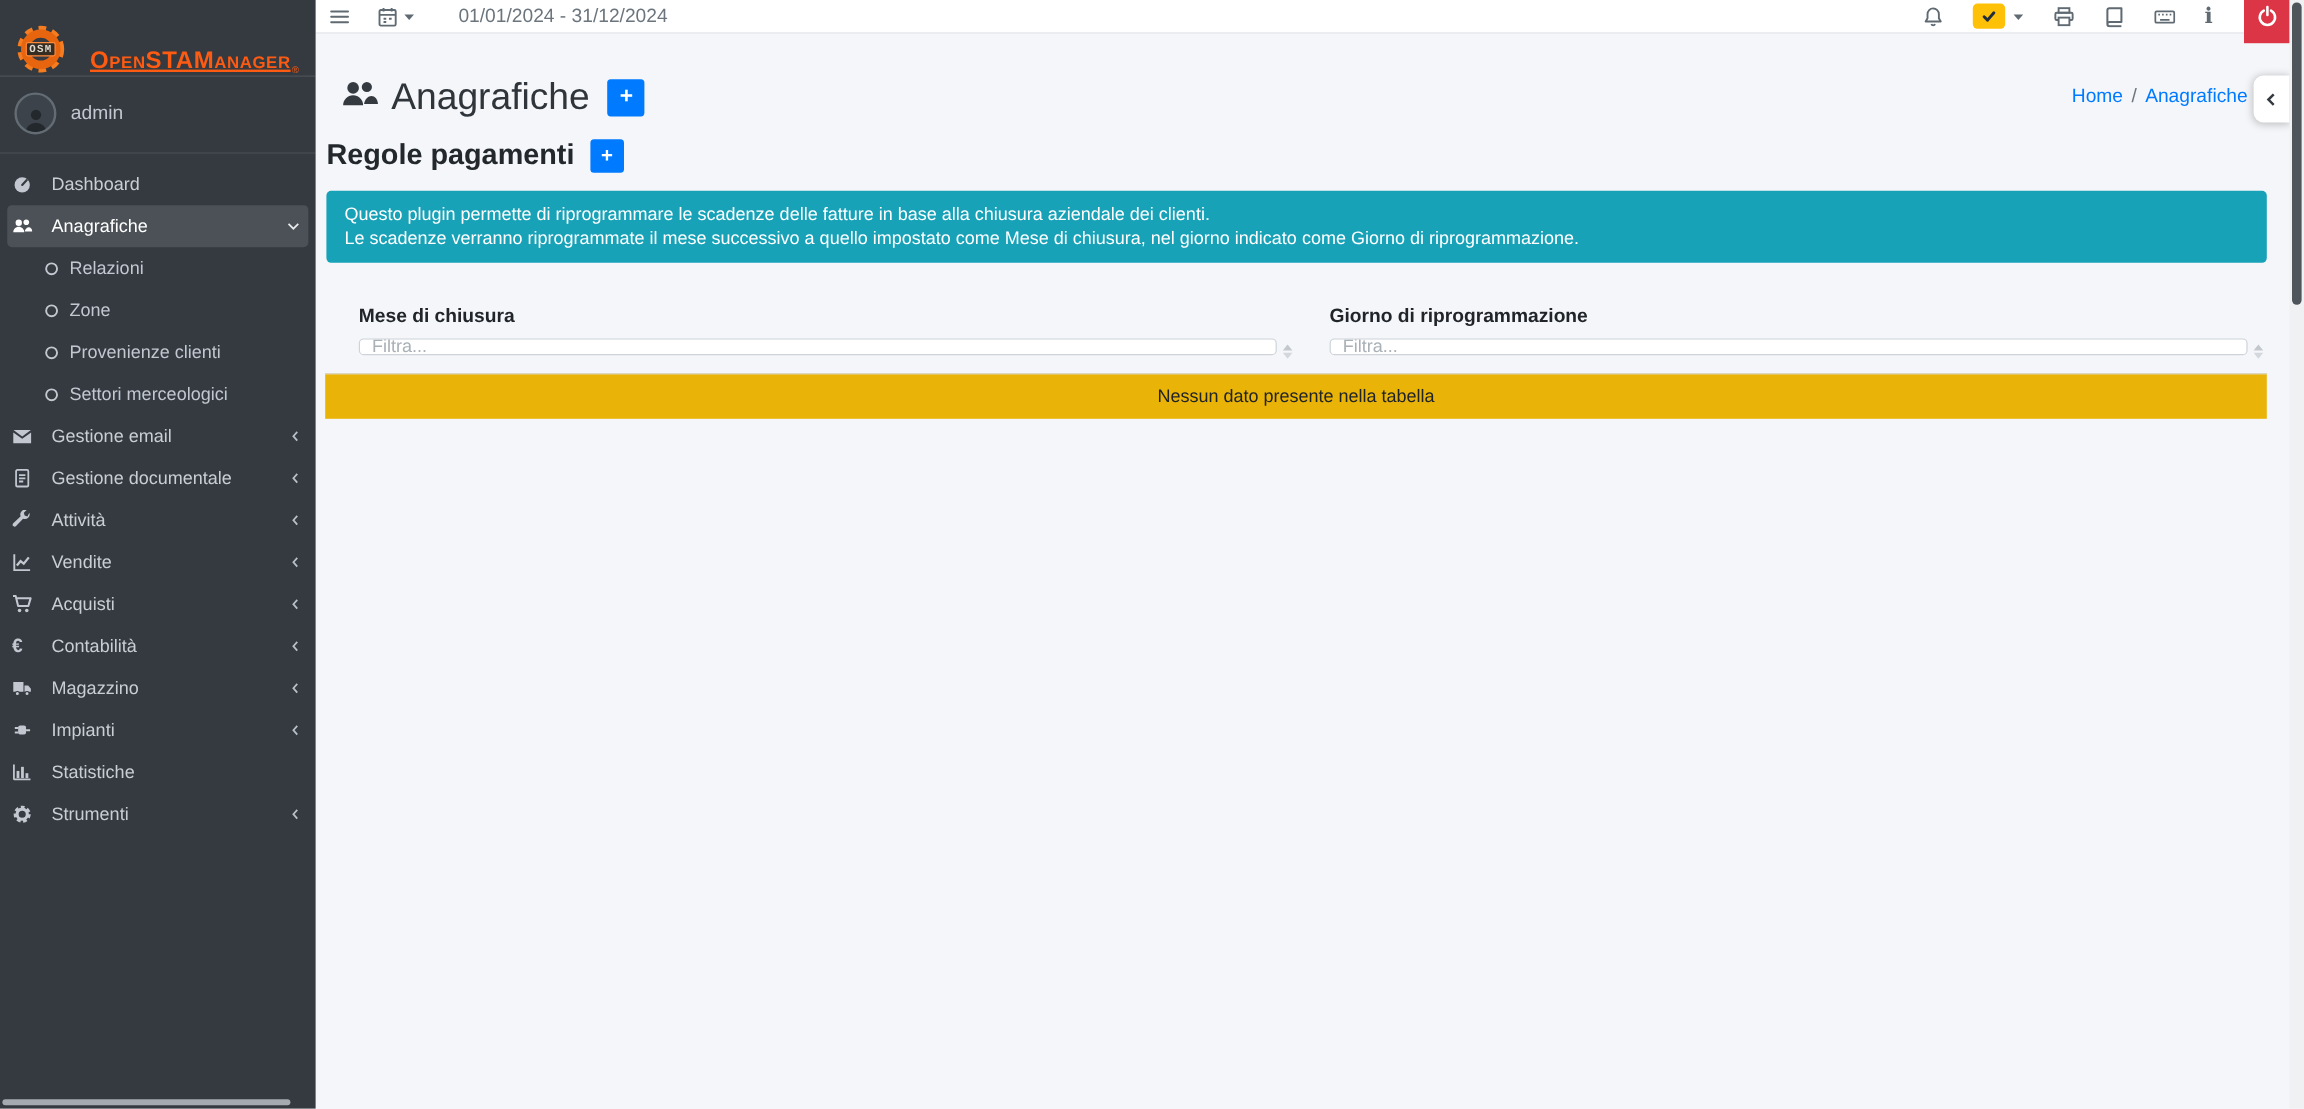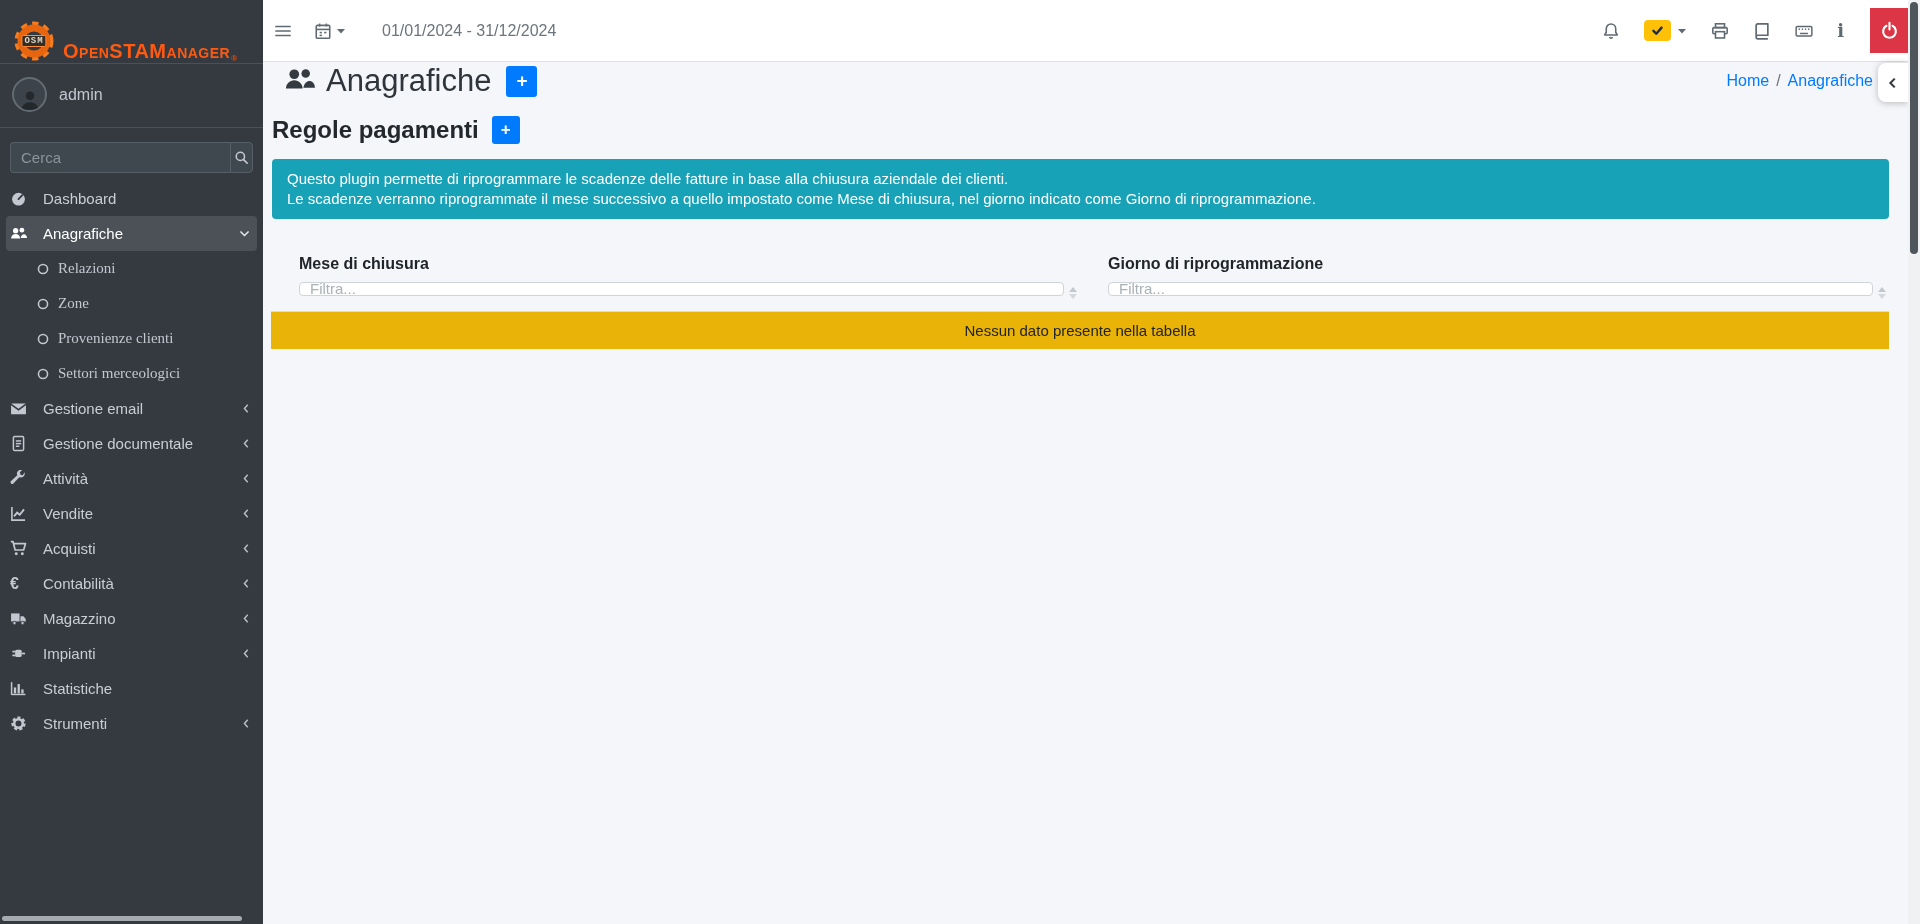--- a/index.html
+++ b/index.html
@@ -5,21 +5,21 @@
   * { box-sizing: border-box; margin: 0; padding: 0; }
   html,body { width:1920px; height:924px; overflow:hidden; }
   body { font-family:"Liberation Sans", sans-serif; background:#f4f6f9; position:relative; }
 
   
   .sidebar { position:absolute; left:0; top:0; width:263px; height:924px; background:#343a40; z-index:30; }
   .brand { height:64px; display:flex; align-items:flex-end; padding:0 12px; border-bottom:1px solid rgba(255,255,255,.12); cursor:pointer; }
   .brand-gear { position:relative; width:44px; height:44px; flex:0 0 44px; }
   .brand-gear svg { width:44px; height:44px; }
   .brand-osm { position:absolute; left:50%; top:50%; transform:translate(-50%,-50%); background:#352d22; border:1px solid #ff8a3c; color:#ded8cf; font:bold 9px "Liberation Mono", monospace; letter-spacing:1px; padding:0 2px; border-radius:2px; }
-  .brand-text { margin-left:7px; font-variant:small-caps; font-weight:bold; font-size:20px; letter-spacing:.5px; color:#fd5a12; white-space:nowrap; }
+  .brand-text { margin-left:19px; font-variant:small-caps; font-weight:bold; font-size:20px; letter-spacing:.5px; color:#fd5a12; white-space:nowrap;text-decoration:underline; }
   .brand-reg { color:#fd5a12; font-size:8px; vertical-align:top; margin-left:1px; }
 
   .user-panel { display:flex; align-items:center; padding:13px 12px 15px; border-bottom:1px solid rgba(255,255,255,.12); }
   .avatar { width:35px; height:35px; border-radius:50%; background:#3c434a; border:2px solid #636b73; display:flex; align-items:flex-end; justify-content:center; overflow:hidden; }
   .avatar svg { width:22px; height:22px; fill:#23282d; }
   .username { margin-left:12px; color:#c2c7d0; font-size:16px; cursor:pointer; }
 
   .sidebar-search { display:flex; margin:14px 10px 0; }
   .sidebar-search input { flex:1; height:31px; background:#3f474f; border:1px solid #565f68; border-right:none; border-radius:4px 0 0 4px; color:#c2c7d0; font-size:15px; padding:0 10px; outline:none; }
   .sidebar-search input::placeholder { color:#8b949c; }
@@ -33,26 +33,26 @@
   .nav-ico .stroke { fill:none; stroke:#c2c7d0; }
   .nav-label { margin-left:8px; white-space:nowrap; }
   .nav-caret { margin-left:auto; display:flex; }
   .nav-caret svg { width:13px; height:13px; fill:none; stroke:#b8bfc6; stroke-width:1.8; }
   .nav-item.active { background:#4b5157; border-radius:4px; margin:0 6px; padding:0 6px 0 4px; color:#fff; }
   .nav-item.active .nav-ico svg { fill:#fff; }
   .nav-item.active .nav-caret svg { stroke:#e8eaec; }
   .sub-item { height:35px; display:flex; align-items:center; padding-left:10px; color:#c2c7d0; font-size:15px; cursor:pointer; }
   .sub-ico { margin-left:26px; width:14px; display:flex; }
   .sub-ico svg { width:14px; height:14px; fill:none; stroke:#c2c7d0; stroke-width:1.8; }
-  .sub-label { margin-left:8px;font-family:Liberation Serif, serif; }
+  .sub-label { margin-left:8px; }
   .euro-glyph { font-size:16px; color:#c2c7d0; font-weight:bold; line-height:1; }
   .sidebar-hscroll { position:absolute; left:2px; bottom:3px; width:240px; height:5px; border-radius:3px; background:#b9bec3; opacity:.85; cursor:pointer; }
 
   
-  .topbar { position:absolute; left:263px; top:0; right:12px; height:62px; background:#ffffff; border-bottom:1px solid #dee2e6; display:flex; z-index:20; }
+  .topbar { position:absolute; left:263px; top:0; right:12px; height:28px; background:#ffffff; border-bottom:1px solid #dee2e6; display:flex; z-index:20; }
   .tb-left { display:flex; align-items:center; gap:22px; padding-left:11px; }
   .tb-ico { display:flex; align-items:center; cursor:pointer; }
   .tb-ico svg { width:18px; height:18px; stroke:#5f6a72; fill:none; }
   .cal-group { display:flex; align-items:center; gap:4px; cursor:pointer; }
   .caret-down svg { width:10px; height:10px; fill:#5f6a72; stroke:none; }
   .date-range { color:#6c757d; font-size:16px; margin-left:14px; cursor:pointer; }
   .tb-right { margin-left:auto; display:flex; align-items:center; gap:24px; }
   .badge-group { display:flex; align-items:center; gap:6px; cursor:pointer; }
   .check-badge { width:27px; height:21px; background:#ffc107; border-radius:4px; display:flex; align-items:center; justify-content:center; }
   .check-badge svg { width:13px; height:13px; fill:none; stroke:#1f2d3d; stroke-width:3; }
@@ -116,29 +116,20 @@
   <div class="user-panel">
     <span class="avatar">
       <svg viewBox="0 0 16 16">
           <circle cx="8" cy="5.6" r="3.1"></circle>
           <path d="M1.8 16a6.2 5.6 0 0 1 12.4 0z"></path>
         </svg>
     </span>
     <span class="username">admin</span>
   </div>
 
-  <div class="sidebar-search">
-    <input placeholder="Cerca" style="">
-    <span class="search-btn">
-      <svg viewBox="0 0 16 16" fill="none" stroke-width="1.7" stroke-linecap="round">
-          <circle cx="6.8" cy="6.8" r="4.4"></circle>
-          <line x1="10.3" y1="10.3" x2="14" y2="14"></line>
-        </svg>
-    </span>
-  </div>
 
   <nav class="menu">
     <div class="nav-item">
       <span class="nav-ico">
         <svg viewBox="0 0 16 16">
             <circle cx="8" cy="8.6" r="6"></circle>
             <line x1="8" y1="8.6" x2="11.6" y2="4.8" stroke="#343a40" stroke-width="1.7" stroke-linecap="round"></line>
           </svg>
       </span>
       <span class="nav-label">Dashboard</span>

